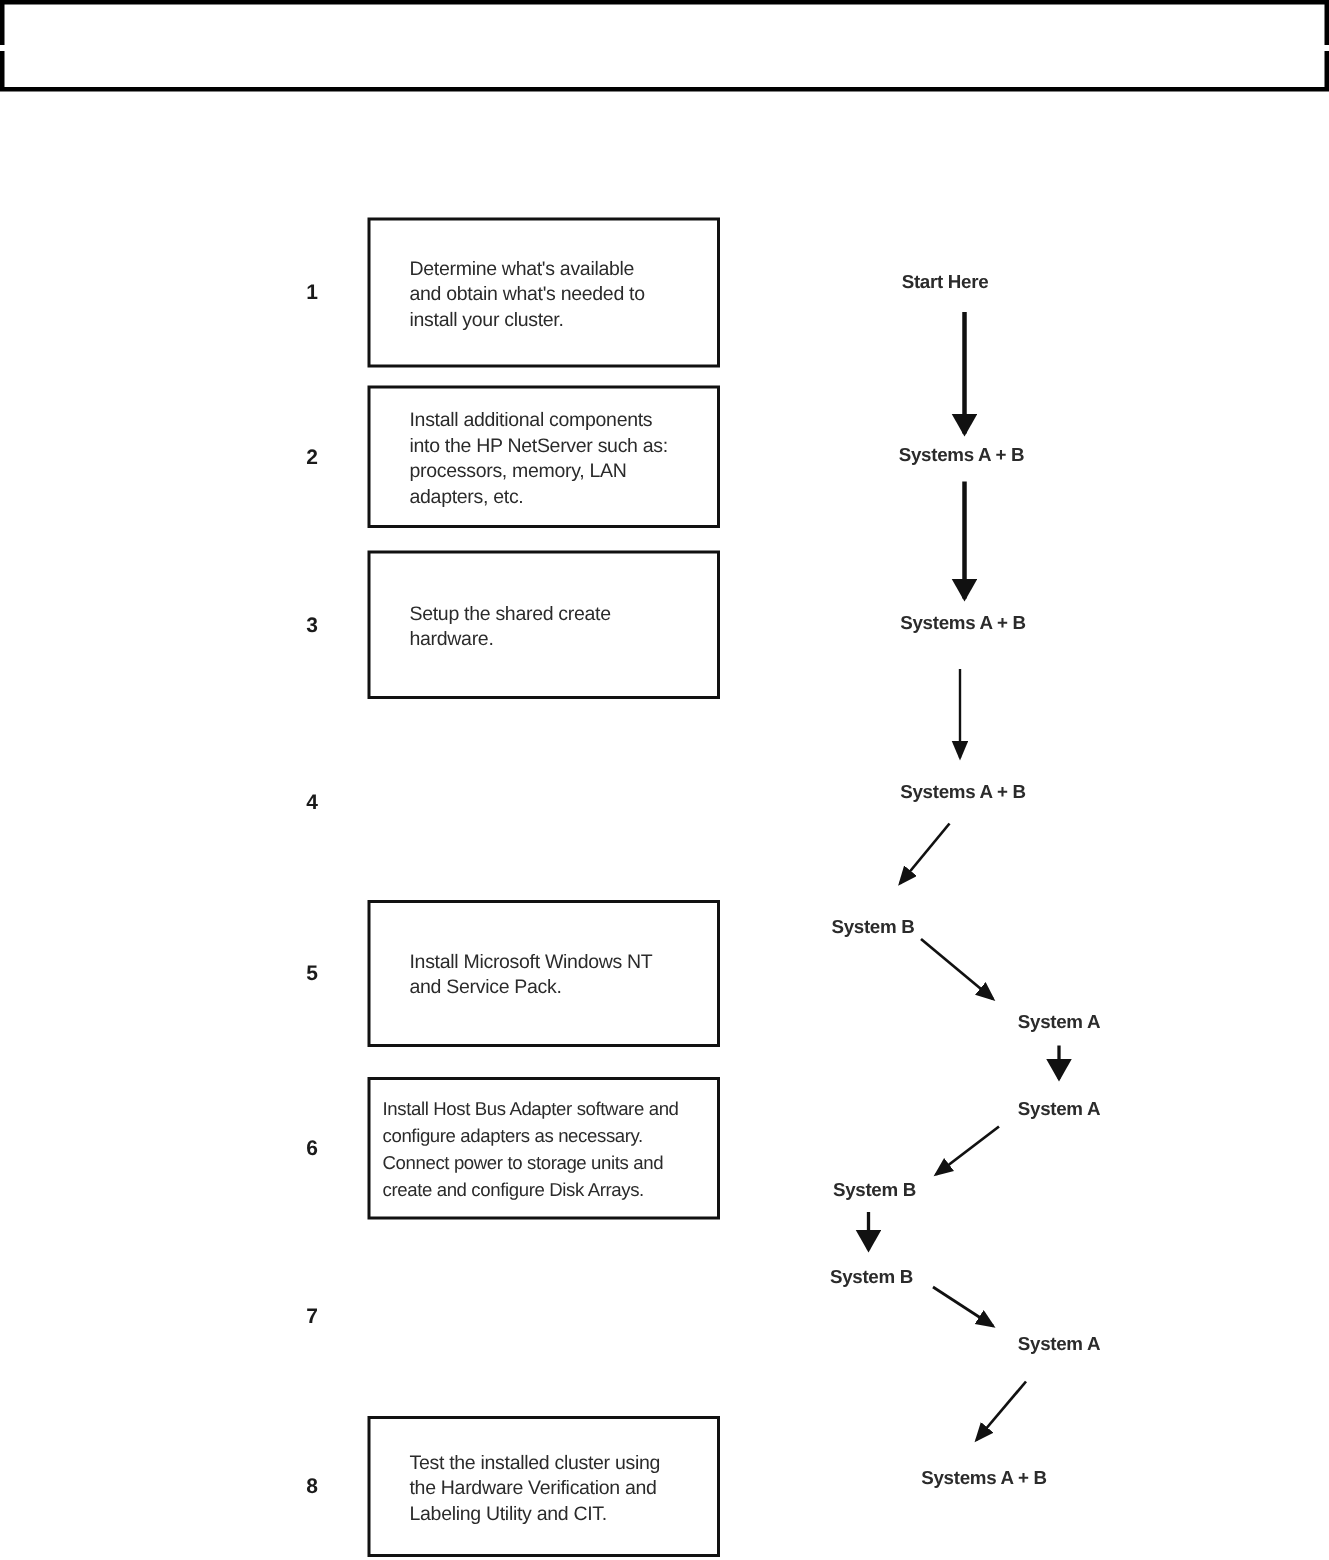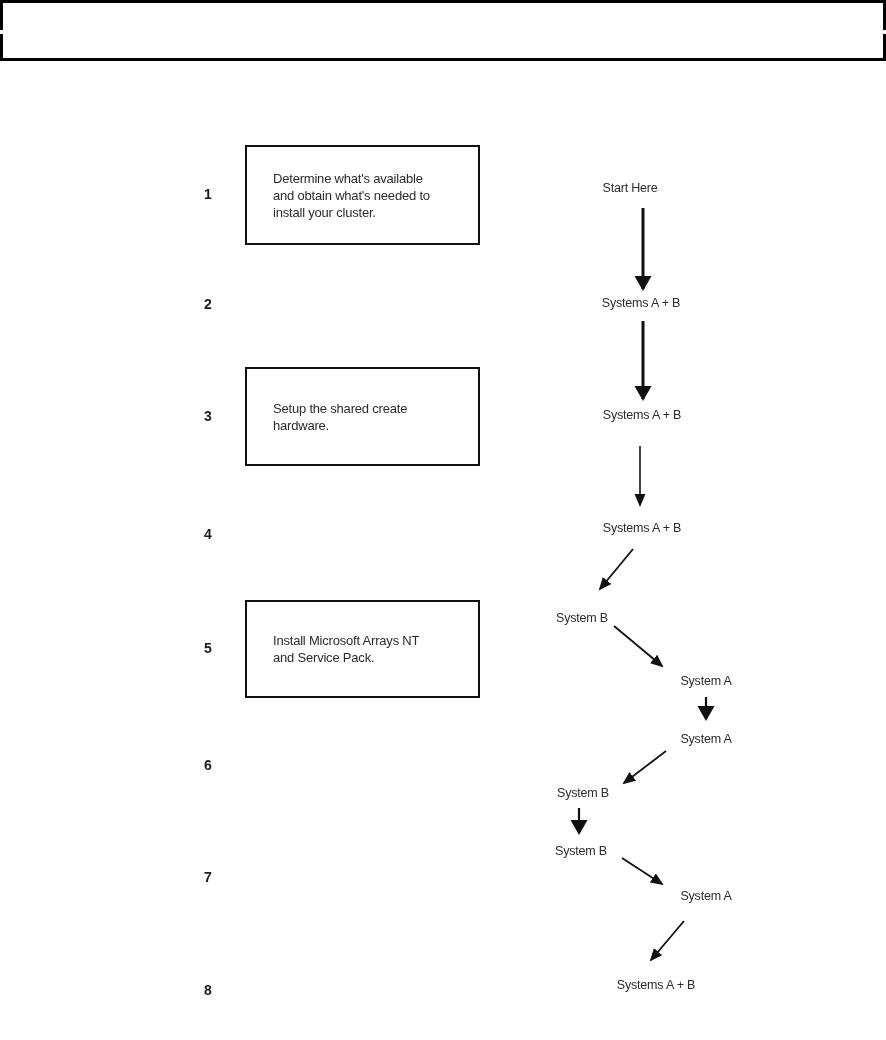--- a/index.html
+++ b/index.html
@@ -28,21 +28,21 @@
     border:2px solid #111;background:#fff;display:flex;align-items:center;
   }
   .step-text{
     white-space:pre-line;font-size:13px;line-height:17px;letter-spacing:-0.2px;
     color:#2b2b2b;padding-left:26px;padding-right:6px;
   }
   .step-box.tight .step-text{padding-left:8px;font-size:12.4px;letter-spacing:-0.25px;line-height:18px;}
   
   .flabel{
     position:absolute;transform:translateX(-50%);white-space:nowrap;
-    font-size:12.5px;letter-spacing:-0.2px;color:#2b2b2b;
+    font-size:12.5px;letter-spacing:-0.2px;color:#2b2b2b;font-weight:bold;
   }
   .arrows{position:absolute;left:0;top:0;width:886px;height:1040px;}
 </style>
 </head>
 <body>
 
 <div class="canvas">
 
   <div class="header-table">
     <div class="header-gap-left"></div>
@@ -84,52 +84,69 @@
     <div class="step-num">1</div>
     <div class="step-box">
       <div class="step-text">Determine what's available
 and obtain what's needed to
 install your cluster.</div>
     </div>
   </div>
 
   <div class="step" style="top:257px;height:95px;">
     <div class="step-num">2</div>
+    <div class="step-box">
+      <div class="step-text">Install additional components
+into the HP NetServer such as:
+processors, memory, LAN
+adapters, etc.</div>
+    </div>
   </div>
 
   <div class="step" style="top:367px;height:99px;">
     <div class="step-num">3</div>
     <div class="step-box">
       <div class="step-text">Setup the shared create
 hardware.</div>
     </div>
   </div>
 
   <div class="step" style="top:487px;height:95px;">
     <div class="step-num">4</div>
   </div>
 
   <div class="step" style="top:600px;height:98px;">
     <div class="step-num">5</div>
     <div class="step-box">
-      <div class="step-text">Install Microsoft Arrays NT
+      <div class="step-text">Install Microsoft Windows NT
 and Service Pack.</div>
     </div>
   </div>
 
   <div class="step" style="top:718px;height:95px;">
     <div class="step-num">6</div>
+    <div class="step-box tight">
+      <div class="step-text">Install Host Bus Adapter software and
+configure adapters as necessary.
+Connect power to storage units and
+create and configure Disk Arrays.</div>
+    </div>
   </div>
 
   <div class="step" style="top:831px;height:94px;">
     <div class="step-num">7</div>
   </div>
 
   <div class="step" style="top:944px;height:94px;">
     <div class="step-num">8</div>
+    <div class="step-box">
+      <div class="step-text">Test the installed cluster using
+the Hardware Verification and
+Labeling Utility and CIT.</div>
+    </div>
   </div>
 
   <div class="flabel" style="left:630px;top:181px;">Start Here</div>
   <div class="flabel" style="left:641px;top:296px;">Systems A + B</div>
   <div class="flabel" style="left:642px;top:408px;">Systems A + B</div>
   <div class="flabel" style="left:642px;top:521px;">Systems A + B</div>
   <div class="flabel" style="left:582px;top:611px;">System B</div>
   <div class="flabel" style="left:706px;top:674px;">System A</div>
   <div class="flabel" style="left:706px;top:732px;">System A</div>
   <div class="flabel" style="left:583px;top:786px;">System B</div>

